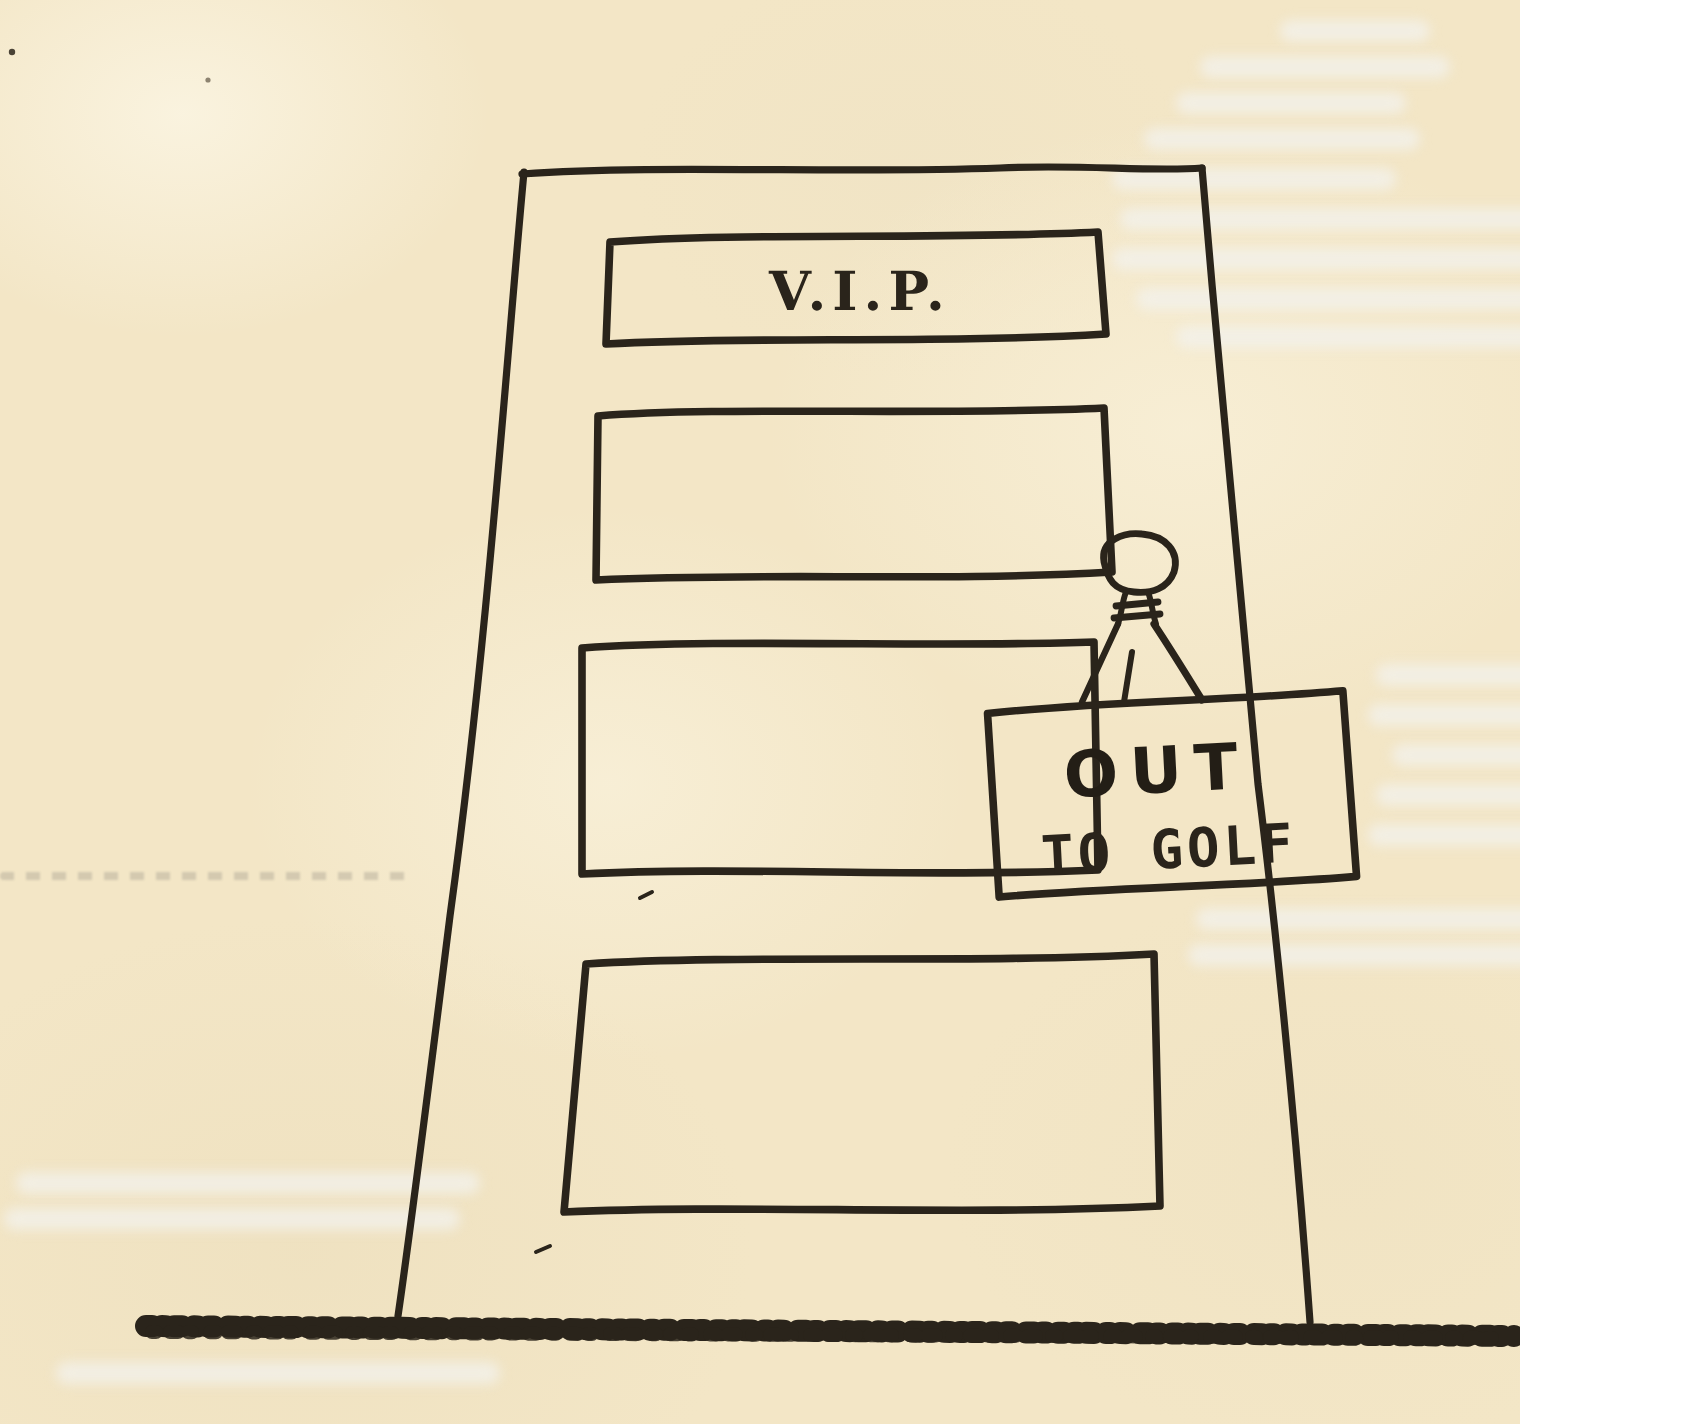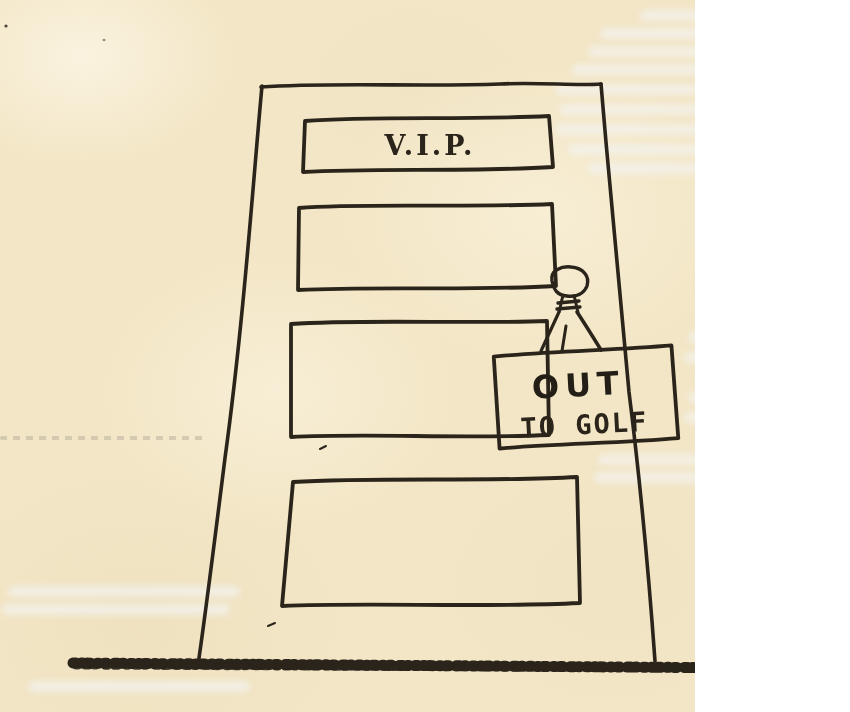--- a/index.html
+++ b/index.html
@@ -1,18 +1,18 @@
 <!DOCTYPE html>
 <html><head>
 <meta charset="utf-8">
 <style>
   html,body{margin:0;padding:0;}
   body{font-family:"DejaVu Sans","Liberation Sans",sans-serif;}
   .page{
-    position:relative;width:695px;height:712px;overflow:hidden;
+    position:relative;width:760px;height:712px;overflow:hidden;
     background-color:#f3e6c6;
     background-image:
       radial-gradient(220px 160px at 12% 8%,  rgba(252,247,231,.75) 0%, rgba(252,247,231,0) 70%),
       radial-gradient(300px 220px at 78% 30%, rgba(250,243,222,.6)  0%, rgba(250,243,222,0) 70%),
       radial-gradient(260px 200px at 40% 55%, rgba(251,245,226,.55) 0%, rgba(251,245,226,0) 70%),
       radial-gradient(320px 240px at 20% 88%, rgba(236,222,188,.55) 0%, rgba(236,222,188,0) 70%),
       radial-gradient(280px 200px at 88% 82%, rgba(238,225,192,.5)  0%, rgba(238,225,192,0) 70%),
       radial-gradient(200px 150px at 60% 12%, rgba(238,226,196,.45) 0%, rgba(238,226,196,0) 70%);
   }
   

